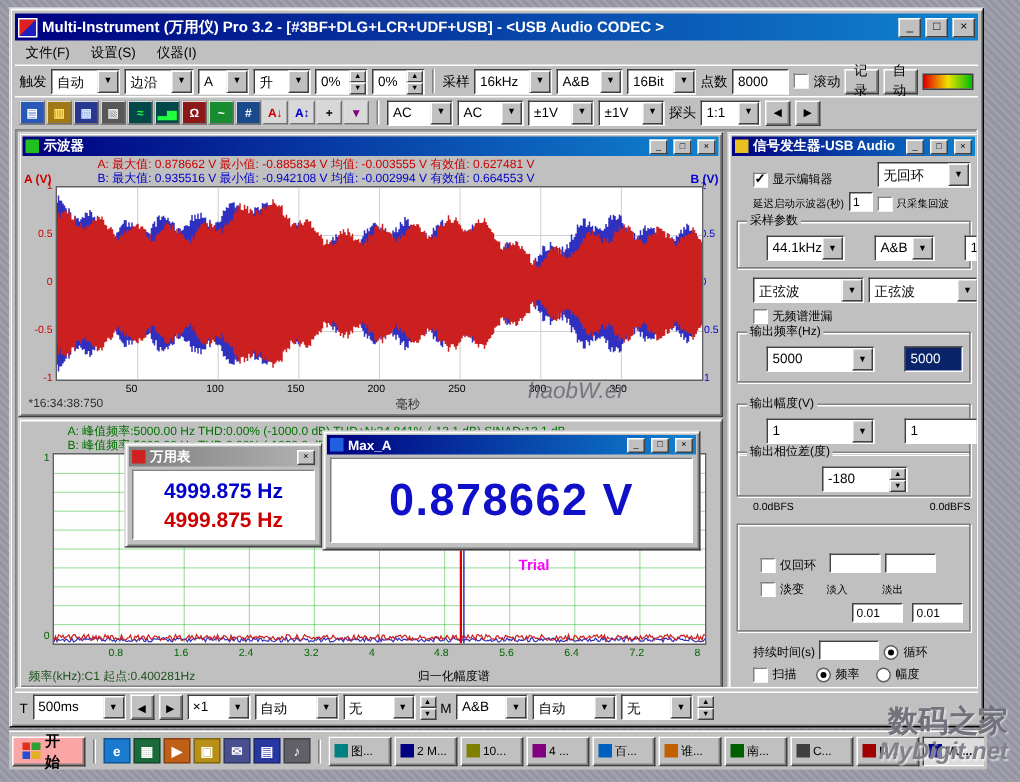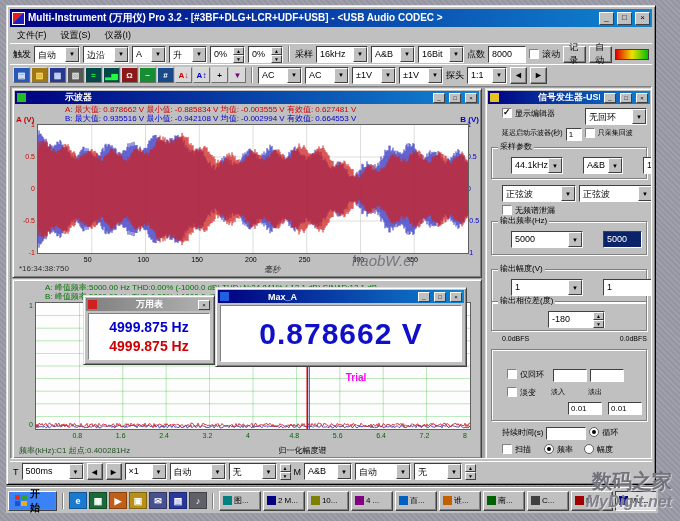--- a/index.html
+++ b/index.html
@@ -31,49 +31,49 @@
   .radio{width:10px;height:10px;background:#fff;border:1px solid #606060;border-radius:50%;display:inline-block;position:relative;flex:none;}
   .radio.on::after{content:"";position:absolute;left:2px;top:2px;width:4px;height:4px;background:#000;border-radius:50%;}
   .tbicon{width:17px;height:16px;border:1px solid;border-color:#dcdcdc #707070 #707070 #dcdcdc;display:inline-flex;align-items:center;justify-content:center;font-size:8px;font-weight:bold;flex:none;}
   .sep{width:2px;height:16px;border-left:1px solid #808080;border-right:1px solid #fff;margin:0 2px;flex:none;}
   .level-ind{width:34px;height:11px;border:1px solid #404040;background:linear-gradient(90deg,#e00000,#f0e000,#00c000);flex:none;}
 
   #client{position:absolute;left:3px;top:80px;right:3px;height:373px;background:#a4a4a4;border:1px solid;border-color:#808080 #fff #fff #808080;overflow:hidden;}
   .child-win{position:absolute;background:#c0c0c0;border:1px solid;border-color:#dfdfdf #404040 #404040 #dfdfdf;box-shadow:inset 1px 1px 0 #fff,inset -1px -1px 0 #808080;}
   .ctitle{height:13px;margin:2px 2px 0 2px;background:linear-gradient(90deg,#000080,#1084d0);color:#fff;font-size:9px;display:flex;align-items:center;gap:3px;padding:0 2px;}
   .ctitle.inactive{background:linear-gradient(90deg,#7f7f7f,#b3b3b3);color:#fff;}
-  .ctitle .ct-text{flex:1;white-space:nowrap;overflow:hidden;font-weight:bold;margin-left:36px;}
+  .ctitle .ct-text{flex:1;white-space:nowrap;overflow:hidden;font-weight:bold;}
   .ct-icon{width:9px;height:9px;flex:none;}
 
   #scope-window{left:1px;top:1px;width:470px;height:190px;}
   #scope-stats{position:absolute;left:4px;top:16px;right:4px;height:18px;font-size:8px;line-height:9px;white-space:nowrap;overflow:hidden;padding-left:48px;}
   .stA{color:#cc0000;}.stB{color:#0000cc;}
   #scope-plot{position:absolute;left:24px;top:35px;width:432px;height:130px;background:#fff;border:1px solid #606060;}
   #scope-yticks-left{position:absolute;left:1px;top:35px;width:22px;height:130px;}
   #scope-yticks-right{position:absolute;right:1px;top:35px;width:13px;height:130px;}
   .ytick{position:absolute;right:1px;font-size:7px;color:#cc0000;}
   #scope-yticks-right .ytick{color:#0000cc;left:0;right:auto;}
   #scope-xticks{position:absolute;left:24px;top:167px;width:432px;height:9px;}
   .xtick{position:absolute;top:0;font-size:7px;color:#000;}
   #scope-info{position:absolute;left:6px;bottom:2px;right:6px;display:flex;font-size:8px;color:#303030;}
-  #scope-info .mid{flex:1;text-align:center;font-style:italic;}
+  #scope-info .mid{flex:1;text-align:center;}
   .axis-ch-label{position:absolute;font-size:8px;font-weight:bold;}
 
   #fft-window{left:1px;top:192px;width:470px;height:180px;}
   #fft-stats{position:absolute;left:4px;top:3px;right:4px;height:18px;font-size:8px;line-height:9px;white-space:nowrap;overflow:hidden;padding-left:28px;color:#007000;}
   #fft-plot{position:absolute;left:22px;top:22px;width:436px;height:128px;background:#fdfdfd;border:1px solid #606060;}
   #fft-yticks{position:absolute;left:4px;top:22px;width:17px;height:128px;}
   #fft-yticks .ytick{color:#006600;}
   #fft-xticks{position:absolute;left:22px;top:152px;width:436px;height:9px;}
   #fft-xticks .xtick{color:#006600;}
   #fft-info{position:absolute;left:6px;bottom:2px;right:6px;display:flex;font-size:8px;color:#205020;}
   #fft-info .mid{flex:1;text-align:center;color:#000;}
 
   #sg-window{left:474px;top:1px;width:168px;height:372px;}
-  .sgrow{position:absolute;left:5px;right:5px;display:flex;align-items:flex-start;gap:3px;padding-left:11px;}
+  .sgrow{position:absolute;left:5px;right:5px;display:flex;align-items:flex-end;gap:3px;padding-left:11px;}
   .group{position:absolute;left:5px;right:5px;border:1px solid #808080;box-shadow:1px 1px 0 #fff,inset 1px 1px 0 #fff;}
   .glabel{position:absolute;top:-6px;left:6px;background:#c0c0c0;font-size:8px;line-height:10px;padding:0 2px;}
   .gcontent{display:flex;align-items:center;gap:20px;padding:9px 4px 3px 19px;}
   .lbl8{font-size:8px;white-space:nowrap;}
   .lbl7{font-size:7px;white-space:nowrap;}
   .sel-edit{background:#0a246a;color:#fff;border:1px solid;border-color:#404040 #fff #fff #404040;height:17px;font-size:9px;padding:2px 3px 0 3px;}
 
   #mm-window{left:72px;top:208px;width:132px;height:70px;z-index:5;}
   #mm-body{position:absolute;left:4px;top:17px;right:4px;bottom:4px;background:#fff;border:1px solid;border-color:#808080 #fff #fff #808080;display:flex;flex-direction:column;align-items:center;justify-content:center;gap:3px;}
   .mm-val{font-size:14px;font-weight:bold;}
@@ -81,21 +81,21 @@
 
   #maxa-window{left:204px;top:200px;width:252px;height:80px;z-index:6;}
   #maxa-body{position:absolute;left:4px;top:17px;right:4px;bottom:4px;background:#fff;border:1px solid;border-color:#808080 #fff #fff #808080;display:flex;align-items:center;justify-content:center;}
   #maxa-value{font-size:30px;font-weight:bold;color:#1010c8;letter-spacing:1px;}
 
   #trial{position:absolute;left:300px;top:285px;width:90px;text-align:center;color:#ff00ff;font-size:10px;font-weight:bold;z-index:7;}
 
   #bottombar{position:absolute;left:3px;bottom:3px;right:3px;height:20px;display:flex;align-items:center;gap:3px;padding:0 3px;border-top:1px solid #fff;background:#c0c0c0;}
 
   #taskbar{position:absolute;left:6px;top:487px;width:652px;height:26px;background:#c0c0c0;border-top:1px solid #fff;box-shadow:0 -1px 0 #808080;display:flex;align-items:center;gap:3px;padding:0 2px;z-index:10;}
-  #start-button{height:20px;display:inline-flex;align-items:center;gap:3px;padding:0 6px;font-weight:bold;font-size:10px;background:#3b82f6;border:1px solid;border-color:#fff #404040 #404040 #fff;box-shadow:inset -1px -1px 0 #808080;}
+  #start-button{height:20px;display:inline-flex;align-items:center;gap:3px;padding:0 6px;font-weight:bold;font-size:10px;background:#fca5a5;border:1px solid;border-color:#fff #404040 #404040 #fff;box-shadow:inset -1px -1px 0 #808080;}
   .winflag{width:12px;height:11px;display:grid;grid-template-columns:1fr 1fr;grid-template-rows:1fr 1fr;gap:1px;}
   .winflag i{display:block;}
   .qlicon{width:18px;height:17px;display:inline-flex;align-items:center;justify-content:center;font-size:9px;font-weight:bold;color:#fff;border:1px solid rgba(0,0,0,.3);flex:none;}
   .taskbtn{width:42px;height:20px;background:#c0c0c0;border:1px solid;border-color:#fff #404040 #404040 #fff;box-shadow:inset -1px -1px 0 #808080;display:inline-flex;align-items:center;gap:2px;padding:0 3px;font-size:8px;overflow:hidden;white-space:nowrap;flex:none;}
   .taskbtn.active{border-color:#404040 #fff #fff #404040;box-shadow:none;background:#dcdcdc;font-weight:bold;align-items:center;}
   .tbsq{width:9px;height:9px;flex:none;}
 
   #brand-mark{position:absolute;right:8px;bottom:10px;text-align:right;z-index:20;line-height:1.15;}
   #brand-top{font-size:20px;font-weight:bold;color:#72727c;text-shadow:1px 1px 1px rgba(255,255,255,.55);}
   #brand-bottom{font-size:16px;font-weight:bold;font-style:italic;color:#81818c;text-shadow:1px 1px 1px rgba(255,255,255,.55);}

